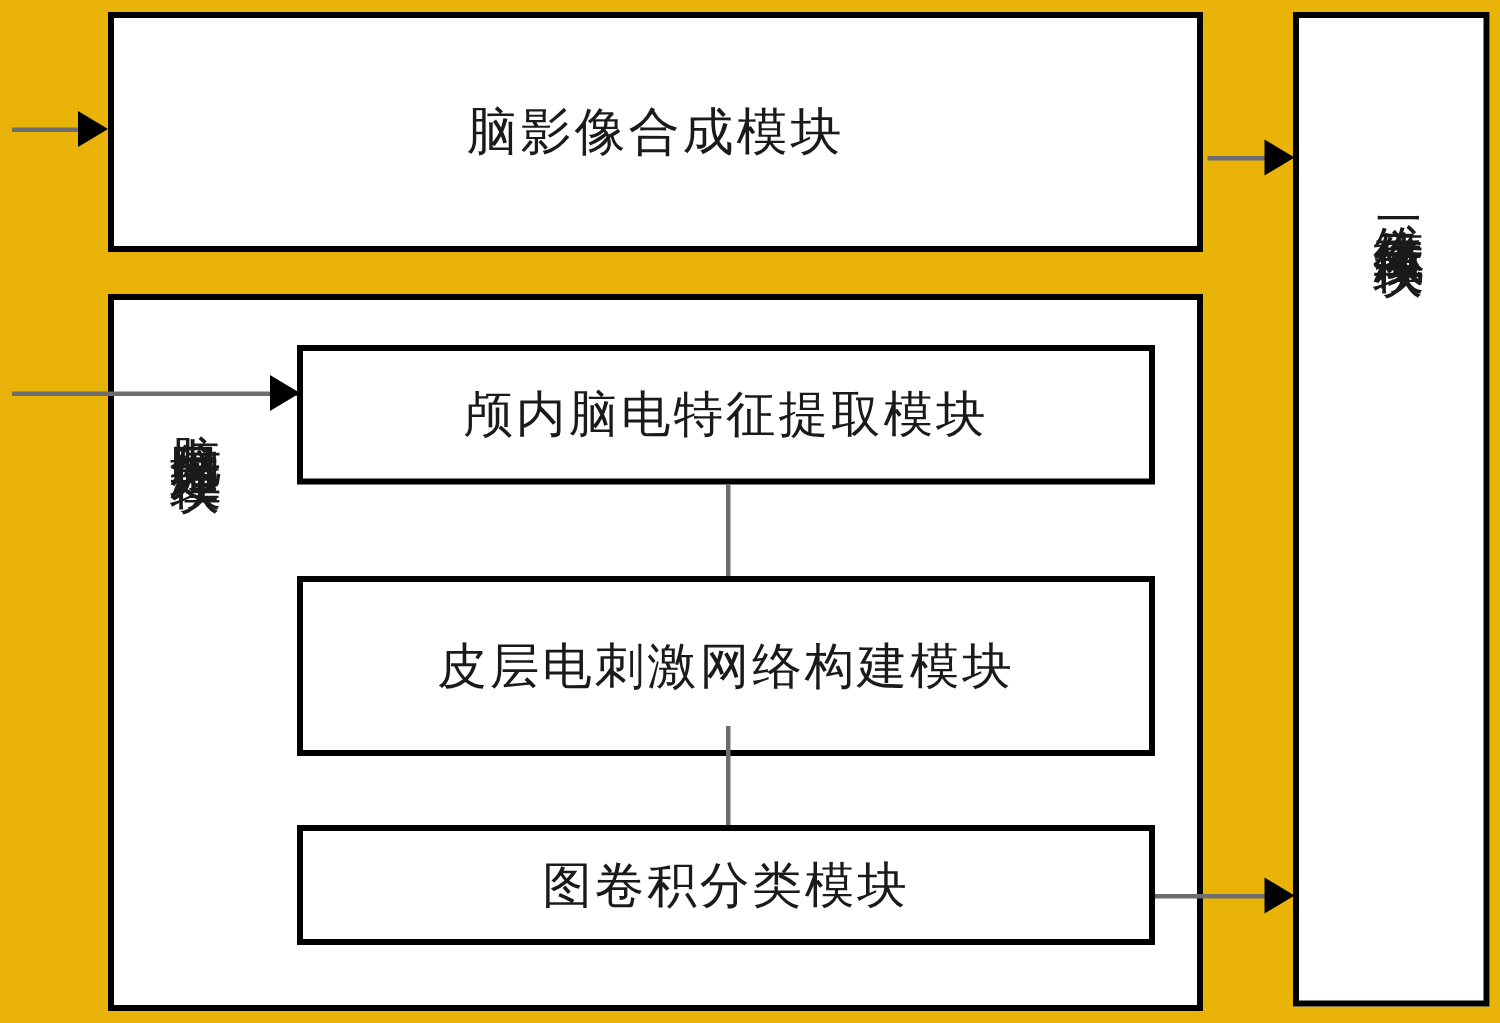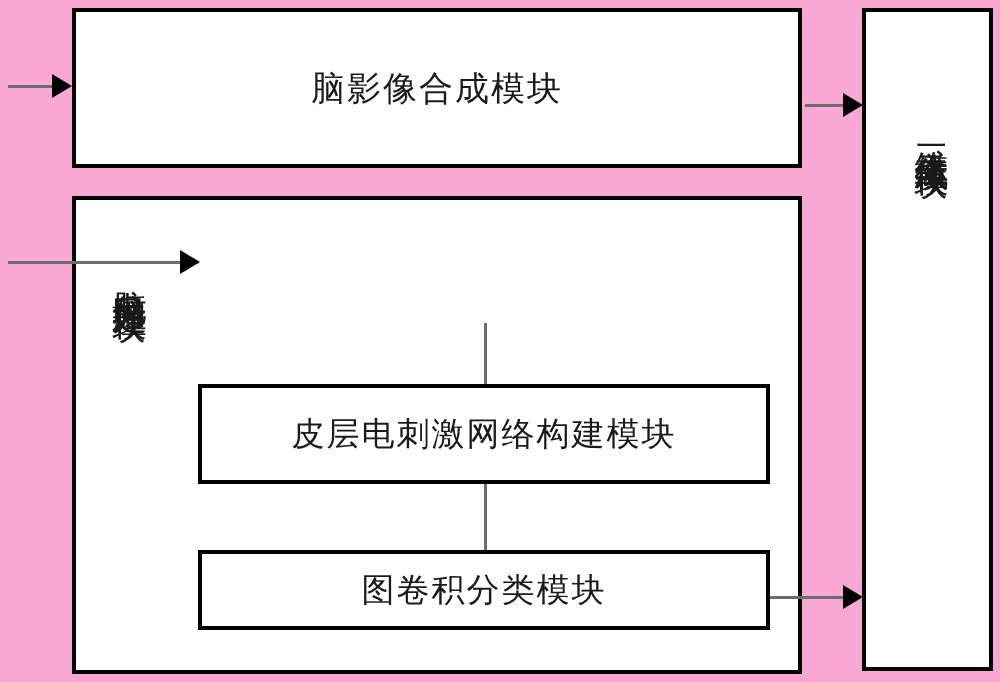--- a/index.html
+++ b/index.html
@@ -4,21 +4,21 @@
 <style>
   html, body {
     margin: 0;
     padding: 0;
     background: #ffffff;
   }
   #canvas {
     position: relative;
     width: 1000px;
     height: 682px;
-    background: #f9a8d4;
+    background: #eab308;
     font-family: "DejaVu Sans", "Liberation Sans", sans-serif;
     overflow: hidden;
   }
 
   
   .box {
     position: absolute;
     box-sizing: border-box;
     background: #ffffff;
     border: 4px solid #000000;
@@ -43,21 +43,21 @@
     left: 862px; top: 8px;
     width: 131px; height: 663px;
   }
 
   #box-feature-extract {
     left: 198px; top: 230px;
     width: 572px; height: 93px;
   }
   #box-stim-network {
     left: 198px; top: 384px;
-    width: 572px; height: 100px;
+    width: 572px; height: 120px;
   }
   #box-graph-conv {
     left: 198px; top: 550px;
     width: 572px; height: 80px;
   }
 
   .box-label {
     font-size: 34px;
     line-height: 1.18;
     color: #1a1a1a;
@@ -140,20 +140,23 @@
 <div id="canvas">
 
   <div class="box" id="box-image-synth">
     <span class="box-label">脑影像合成模块</span>
   </div>
 
   <div class="box box-outer-group" id="box-eeg-group"></div>
 
   <div class="vlabel" id="label-eeg-module-vertical">脑电信号处理模块</div>
 
+  <div class="box" id="box-feature-extract">
+    <span class="box-label small">颅内脑电特征提取模块</span>
+  </div>
 
   <div class="box" id="box-stim-network">
     <span class="box-label small">皮层电刺激网络构建模块</span>
   </div>
 
   <div class="box" id="box-graph-conv">
     <span class="box-label small">图卷积分类模块</span>
   </div>
 
   <div class="box" id="box-3d-imaging"></div>

